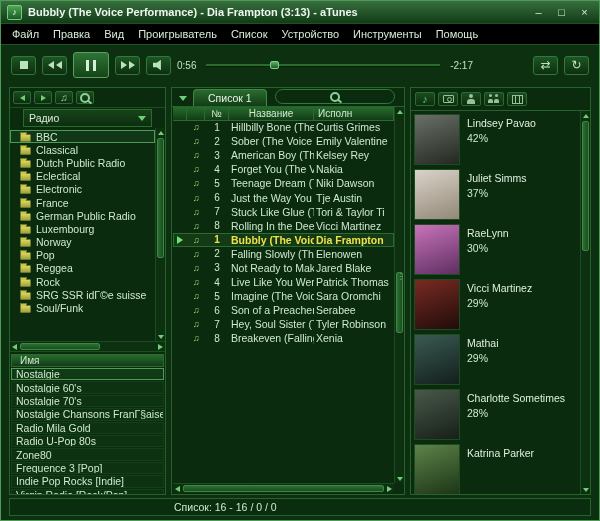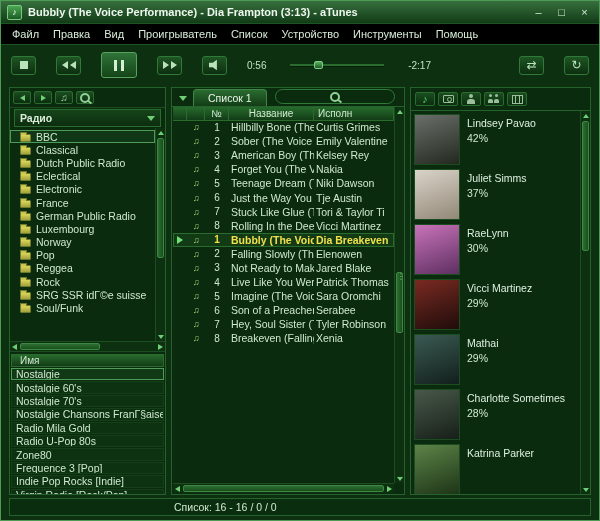--- a/index.html
+++ b/index.html
@@ -10,21 +10,21 @@
   .titlebar{height:22px;flex:0 0 22px;background:linear-gradient(180deg,#376f3e,#123c17);display:flex;align-items:center;padding:0 6px;gap:6px;border-bottom:1px solid #1d5423;}
   .app-icon{width:13px;height:13px;background:linear-gradient(#4aa854,#1d5a24);border:1px solid #79c97f;border-radius:2px;color:#eaffea;font-size:9px;line-height:13px;text-align:center;flex:0 0 13px;}
   .title-text{color:#eef7ee;font-size:11px;font-weight:bold;flex:1;white-space:nowrap;overflow:hidden;}
   .win-btn{width:17px;height:15px;color:#d9eed9;font-size:11px;line-height:15px;text-align:center;cursor:default;}
 
   
   .menubar{height:20px;flex:0 0 20px;display:flex;align-items:center;padding:0 4px;background:#000000;border-bottom:1px solid #1d5423;}
   .menu-item{color:#d8ecd8;font-size:11px;padding:2px 7px;white-space:nowrap;}
 
   
-  .controls{height:40px;flex:0 0 40px;display:flex;align-items:center;padding:0 10px;gap:20px;}
+  .controls{height:40px;flex:0 0 40px;display:flex;align-items:center;padding:0 10px;gap:6px;}
   .ctl-btn{height:19px;min-width:25px;background:linear-gradient(#1e5524,#0d2f10);border:1px solid #2f7a36;border-radius:3px;display:flex;align-items:center;justify-content:center;gap:2px;box-sizing:border-box;}
   .ctl-btn.play{height:26px;min-width:36px;background:linear-gradient(#2f7338,#154517);border-color:#55a15d;}
   .i-stop{width:8px;height:8px;background:#b9e4bb;}
   .tri-l{width:0;height:0;border-top:4px solid transparent;border-bottom:4px solid transparent;border-right:6px solid #b9e4bb;}
   .tri-r{width:0;height:0;border-top:4px solid transparent;border-bottom:4px solid transparent;border-left:6px solid #b9e4bb;}
   .pause-bar{width:3px;height:11px;background:#d6f0d8;margin:0 1px;}
   .i-speaker{width:12px;height:11px;background:#b9e4bb;clip-path:polygon(0 30%,35% 30%,70% 2%,70% 98%,35% 70%,0 70%);}
   .time{color:#bfe2bf;font-size:10px;flex:0 0 auto;}
   .slider{flex:1;height:12px;position:relative;margin:0 4px;}
   .slider .track{position:absolute;top:5px;left:0;right:0;height:2px;background:#2a6b2e;border-bottom:1px solid #071f08;}
@@ -40,21 +40,21 @@
   .right{width:181px;flex:0 0 181px;display:flex;flex-direction:column;}
 
   
   .nav-toolbar{height:17px;flex:0 0 17px;display:flex;align-items:center;gap:3px;padding:1px 3px;border-bottom:1px solid #1c4d20;}
   .nav-btn{width:18px;height:13px;display:flex;align-items:center;justify-content:center;border:1px solid #2a6b2e;border-radius:2px;background:linear-gradient(#1a4d1f,#0c2e0f);box-sizing:border-box;}
   .tri-l.sm{border-right-width:5px;border-top-width:3px;border-bottom-width:3px;border-right-color:#6fcf77;}
   .tri-r.sm{border-left-width:5px;border-top-width:3px;border-bottom-width:3px;border-left-color:#6fcf77;}
   .glyph-note{color:#9fd6a0;font-size:10px;line-height:10px;}
   .mag{width:6px;height:6px;border:2px solid #8fcf96;border-radius:50%;position:relative;}
   .mag::after{content:"";position:absolute;width:5px;height:2px;background:#8fcf96;transform:rotate(40deg);right:-4px;bottom:-2px;}
-  .combo{height:16px;flex:0 0 16px;display:flex;align-items:center;padding:0 5px;margin:1px 4px;border:1px solid #2a6b2e;background:linear-gradient(#164419,#0c2e0f);font-weight:bold;}
+  .combo{height:16px;flex:0 0 16px;display:flex;align-items:center;padding:0 5px;margin:1px 13px;border:1px solid #2a6b2e;background:linear-gradient(#164419,#0c2e0f);}
   .combo-label{color:#d8ecd8;font-size:10.5px;flex:1;}
   .tri-dn{width:0;height:0;border-left:4px solid transparent;border-right:4px solid transparent;border-top:5px solid #6fcf77;}
   .tri-up{width:0;height:0;border-left:3px solid transparent;border-right:3px solid transparent;border-bottom:4px solid #6fcf77;}
   .tri-dn2{width:0;height:0;border-left:3px solid transparent;border-right:3px solid transparent;border-top:4px solid #6fcf77;}
   .tree{position:relative;height:214px;flex:0 0 214px;border-bottom:1px solid #1c4d20;padding-top:2px;box-sizing:border-box;}
   .tree-items{margin-right:10px;overflow:hidden;height:100%;}
   .tree-item{height:13.2px;display:flex;align-items:center;gap:5px;padding-left:10px;}
   .tree-item .label{color:#cfe8cf;font-size:10.5px;white-space:nowrap;overflow:hidden;}
   .tree-item.focused{outline:1px solid #4f9b57;outline-offset:-1px;background:#103816;}
   .fold{position:relative;width:11px;height:8px;background:linear-gradient(#dcd75a,#a3a23c);border:1px solid #6f7a2d;border-radius:1px;margin-top:2px;flex:0 0 11px;box-sizing:border-box;}
@@ -366,21 +366,21 @@
             <span class="tnote"></span>
             <span class="tnum">8</span>
             <span class="tttl">Rolling In the Deep (The ...</span>
             <span class="tart">Vicci Martinez</span>
           </div>
         <div class="trow playing">
             <span class="play-ind"></span>
             <span class="tnote"></span>
             <span class="tnum">1</span>
             <span class="tttl">Bubbly (The Voice Perfo...</span>
-            <span class="tart">Dia Breakeven</span>
+            <span class="tart">Dia Frampton</span>
           </div>
         <div class="trow">
             <span></span>
             <span class="tnote"></span>
             <span class="tnum">2</span>
             <span class="tttl">Falling Slowly (The Voice ...</span>
             <span class="tart">Elenowen</span>
           </div>
         <div class="trow">
             <span></span>

